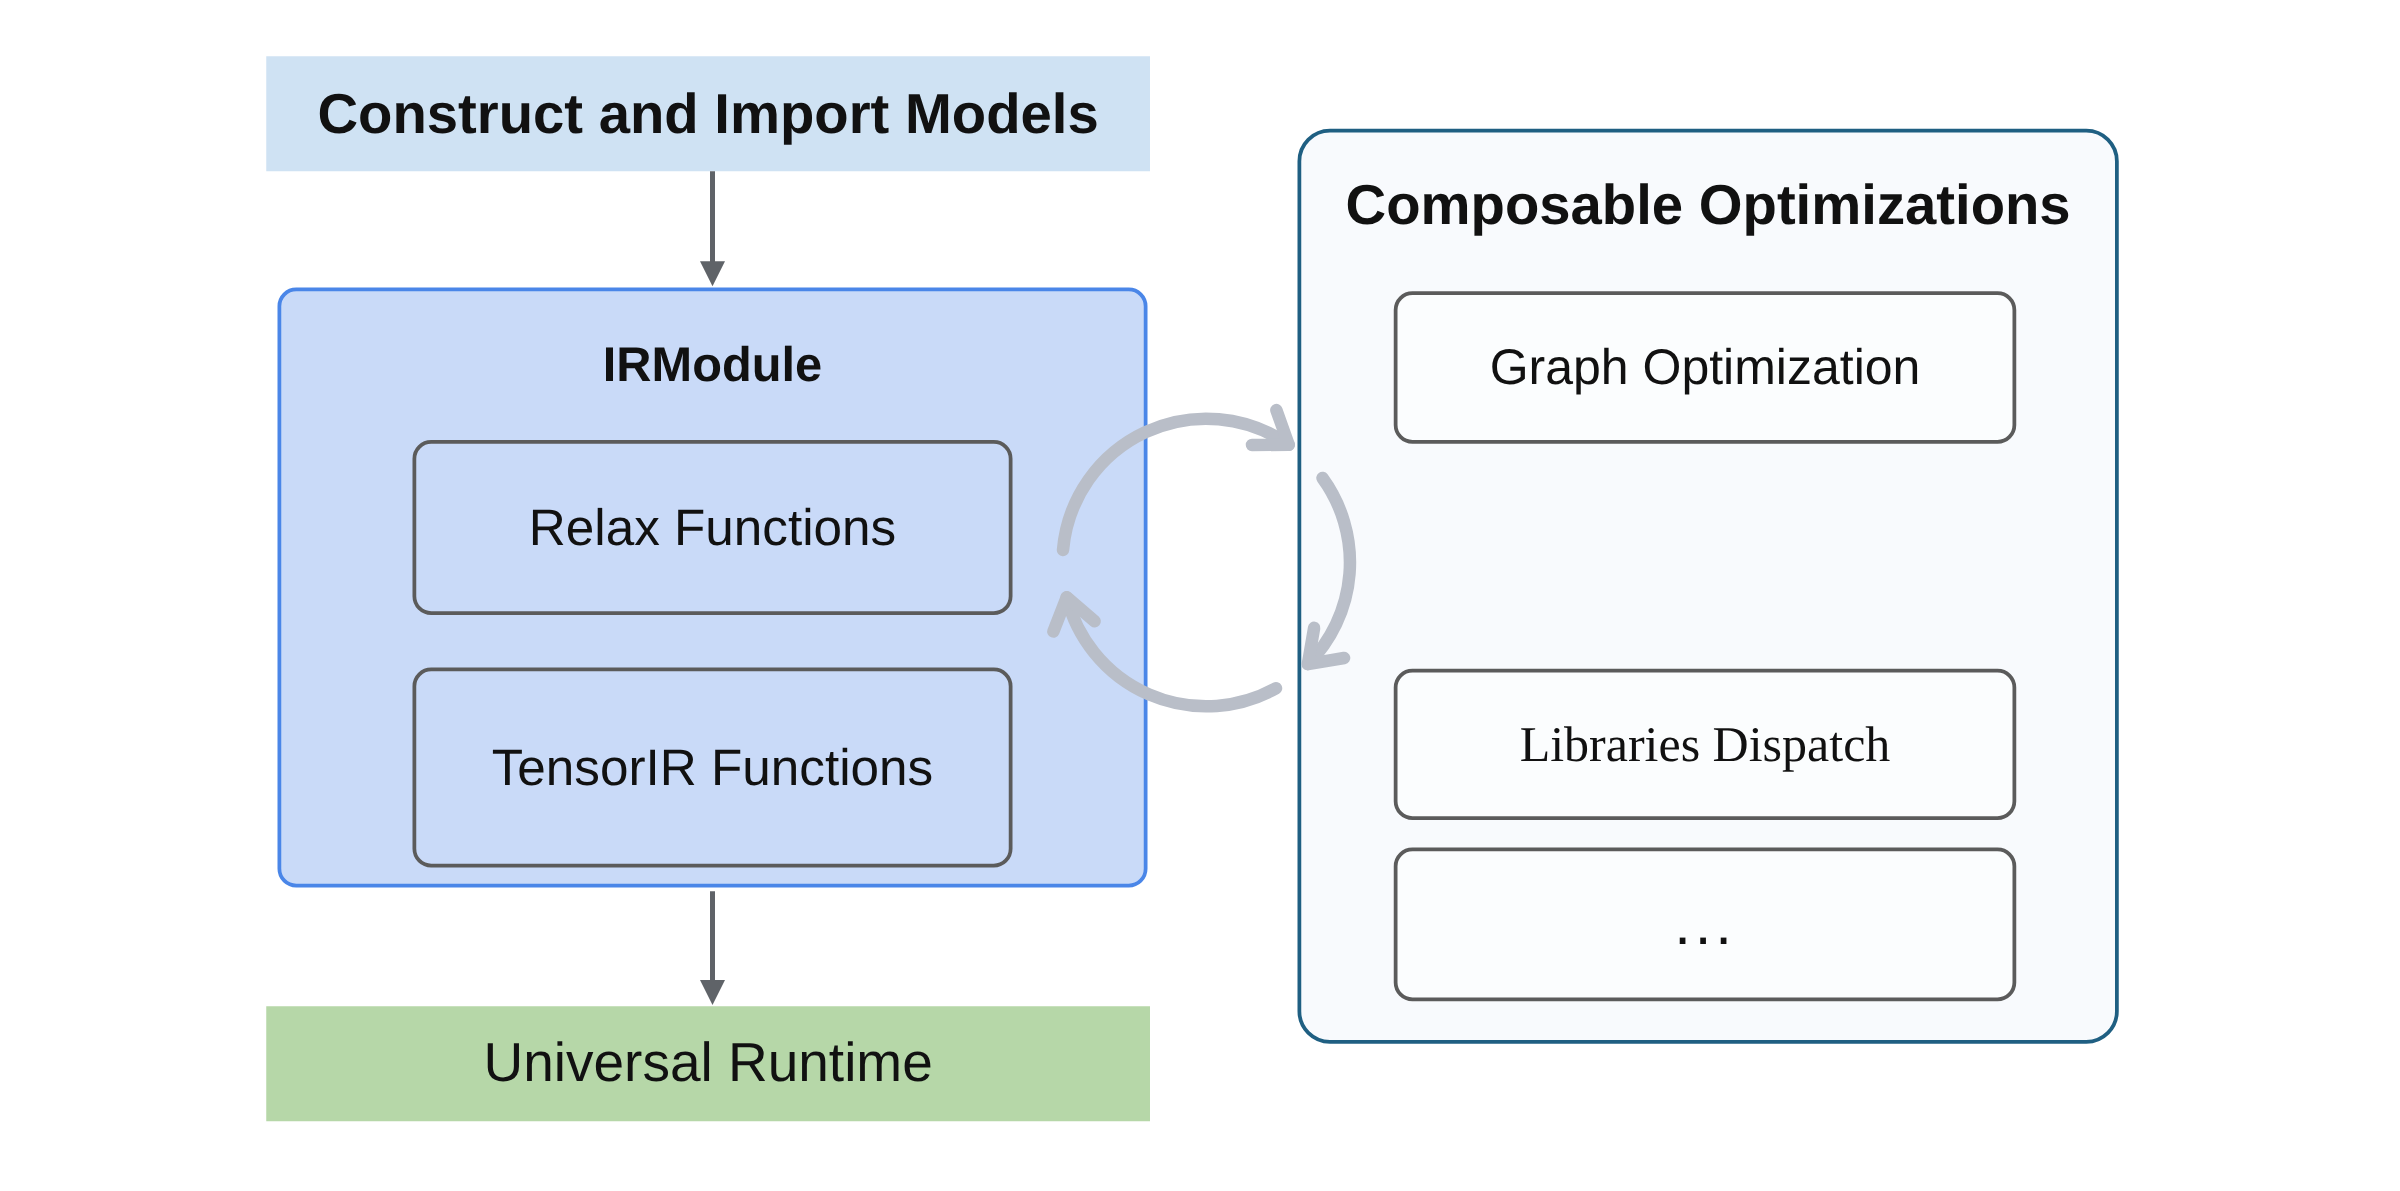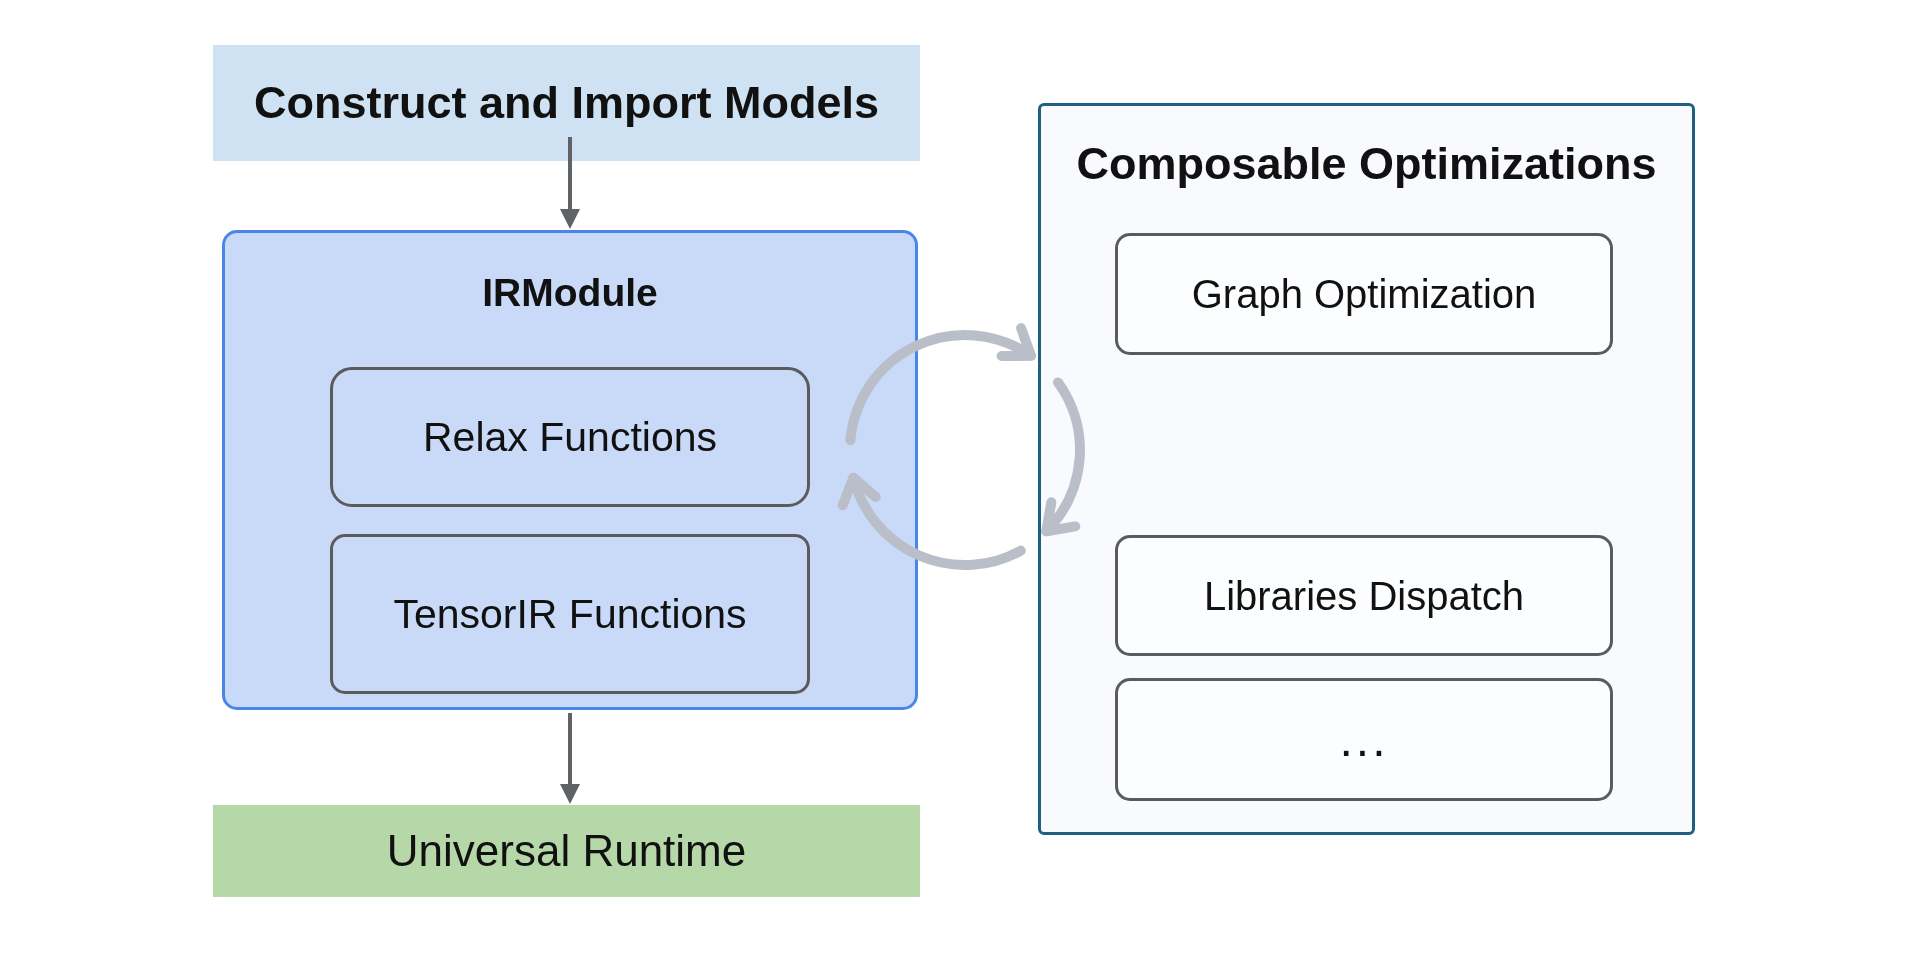--- a/index.html
+++ b/index.html
@@ -19,21 +19,21 @@
   .box {
     position: absolute;
     display: flex;
     align-items: center;
     justify-content: center;
     text-align: center;
     box-sizing: border-box;
   }
   
   .import-box {
-    left: 213px; top: 45px; width: 707px; height: 116px;
+    left: 213px; top: 45px; width: 707px; height: 92px;
     background: #cfe2f3;
     font-size: 45px; font-weight: bold;
   }
   .irmodule {
     left: 222px; top: 230px; width: 696px; height: 480px;
     background: #c9daf8;
     border: 3px solid #4a86e8;
     border-radius: 15px;
   }
   .irmodule-title {
@@ -42,53 +42,53 @@
     text-align: center;
     font-size: 39px; font-weight: bold;
   }
   .func-box {
     left: 105px; width: 480px;
     border: 3px solid #5b5b5b;
     border-radius: 15px;
     background: transparent;
     font-size: 41px;
   }
-  .func-box.relax   { top: 134px; height: 140px; border-radius: 22px; }
+  .func-box.relax   { top: 119px; height: 140px; }
   .func-box.tensorir{ top: 301px; height: 160px; }
   .runtime-box {
     left: 213px; top: 805px; width: 707px; height: 92px;
     background: #b6d7a8;
     font-size: 44px; font-weight: normal;
   }
   
   .opt-panel {
     left: 1038px; top: 103px; width: 657px; height: 732px;
     background: #f8fafd;
     border: 3.5px solid #1f5f82;
-    border-radius: 6px;
+    border-radius: 26px;
   }
   .opt-title {
     position: absolute;
     left: 0; top: 32px; width: 100%;
     text-align: center;
     font-size: 45px; font-weight: bold;
   }
   .opt-box {
     left: 64px; width: 498px;
     border: 3px solid #5b5b5b;
     border-radius: 15px;
     background: #fbfdfe;
     font-size: 40px;
     line-height: 1.15;
     padding: 0 20px;
     margin-left: 10px;
   }
   .opt-box.graph    { top: 127px; height: 122px; }
   .opt-box.tensor   { top: 270px; height: 129px; }
-  .opt-box.libs     { top: 429px; height: 121px; }
+  .opt-box.libs     { top: 429px; height: 121px; font-family: Liberation Serif, serif; }
   .opt-box.more     { top: 572px; height: 123px; font-size: 48px; letter-spacing: 3px; }
   
   #arrow-layer {
     position: absolute;
     left: 0; top: 0;
     width: 1920px; height: 953px;
     pointer-events: none;
   }
   .flow-arrow-stroke { stroke: #5f6368; stroke-width: 4; fill: none; }
   .flow-arrow-head   { fill: #5f6368; stroke: none; }

